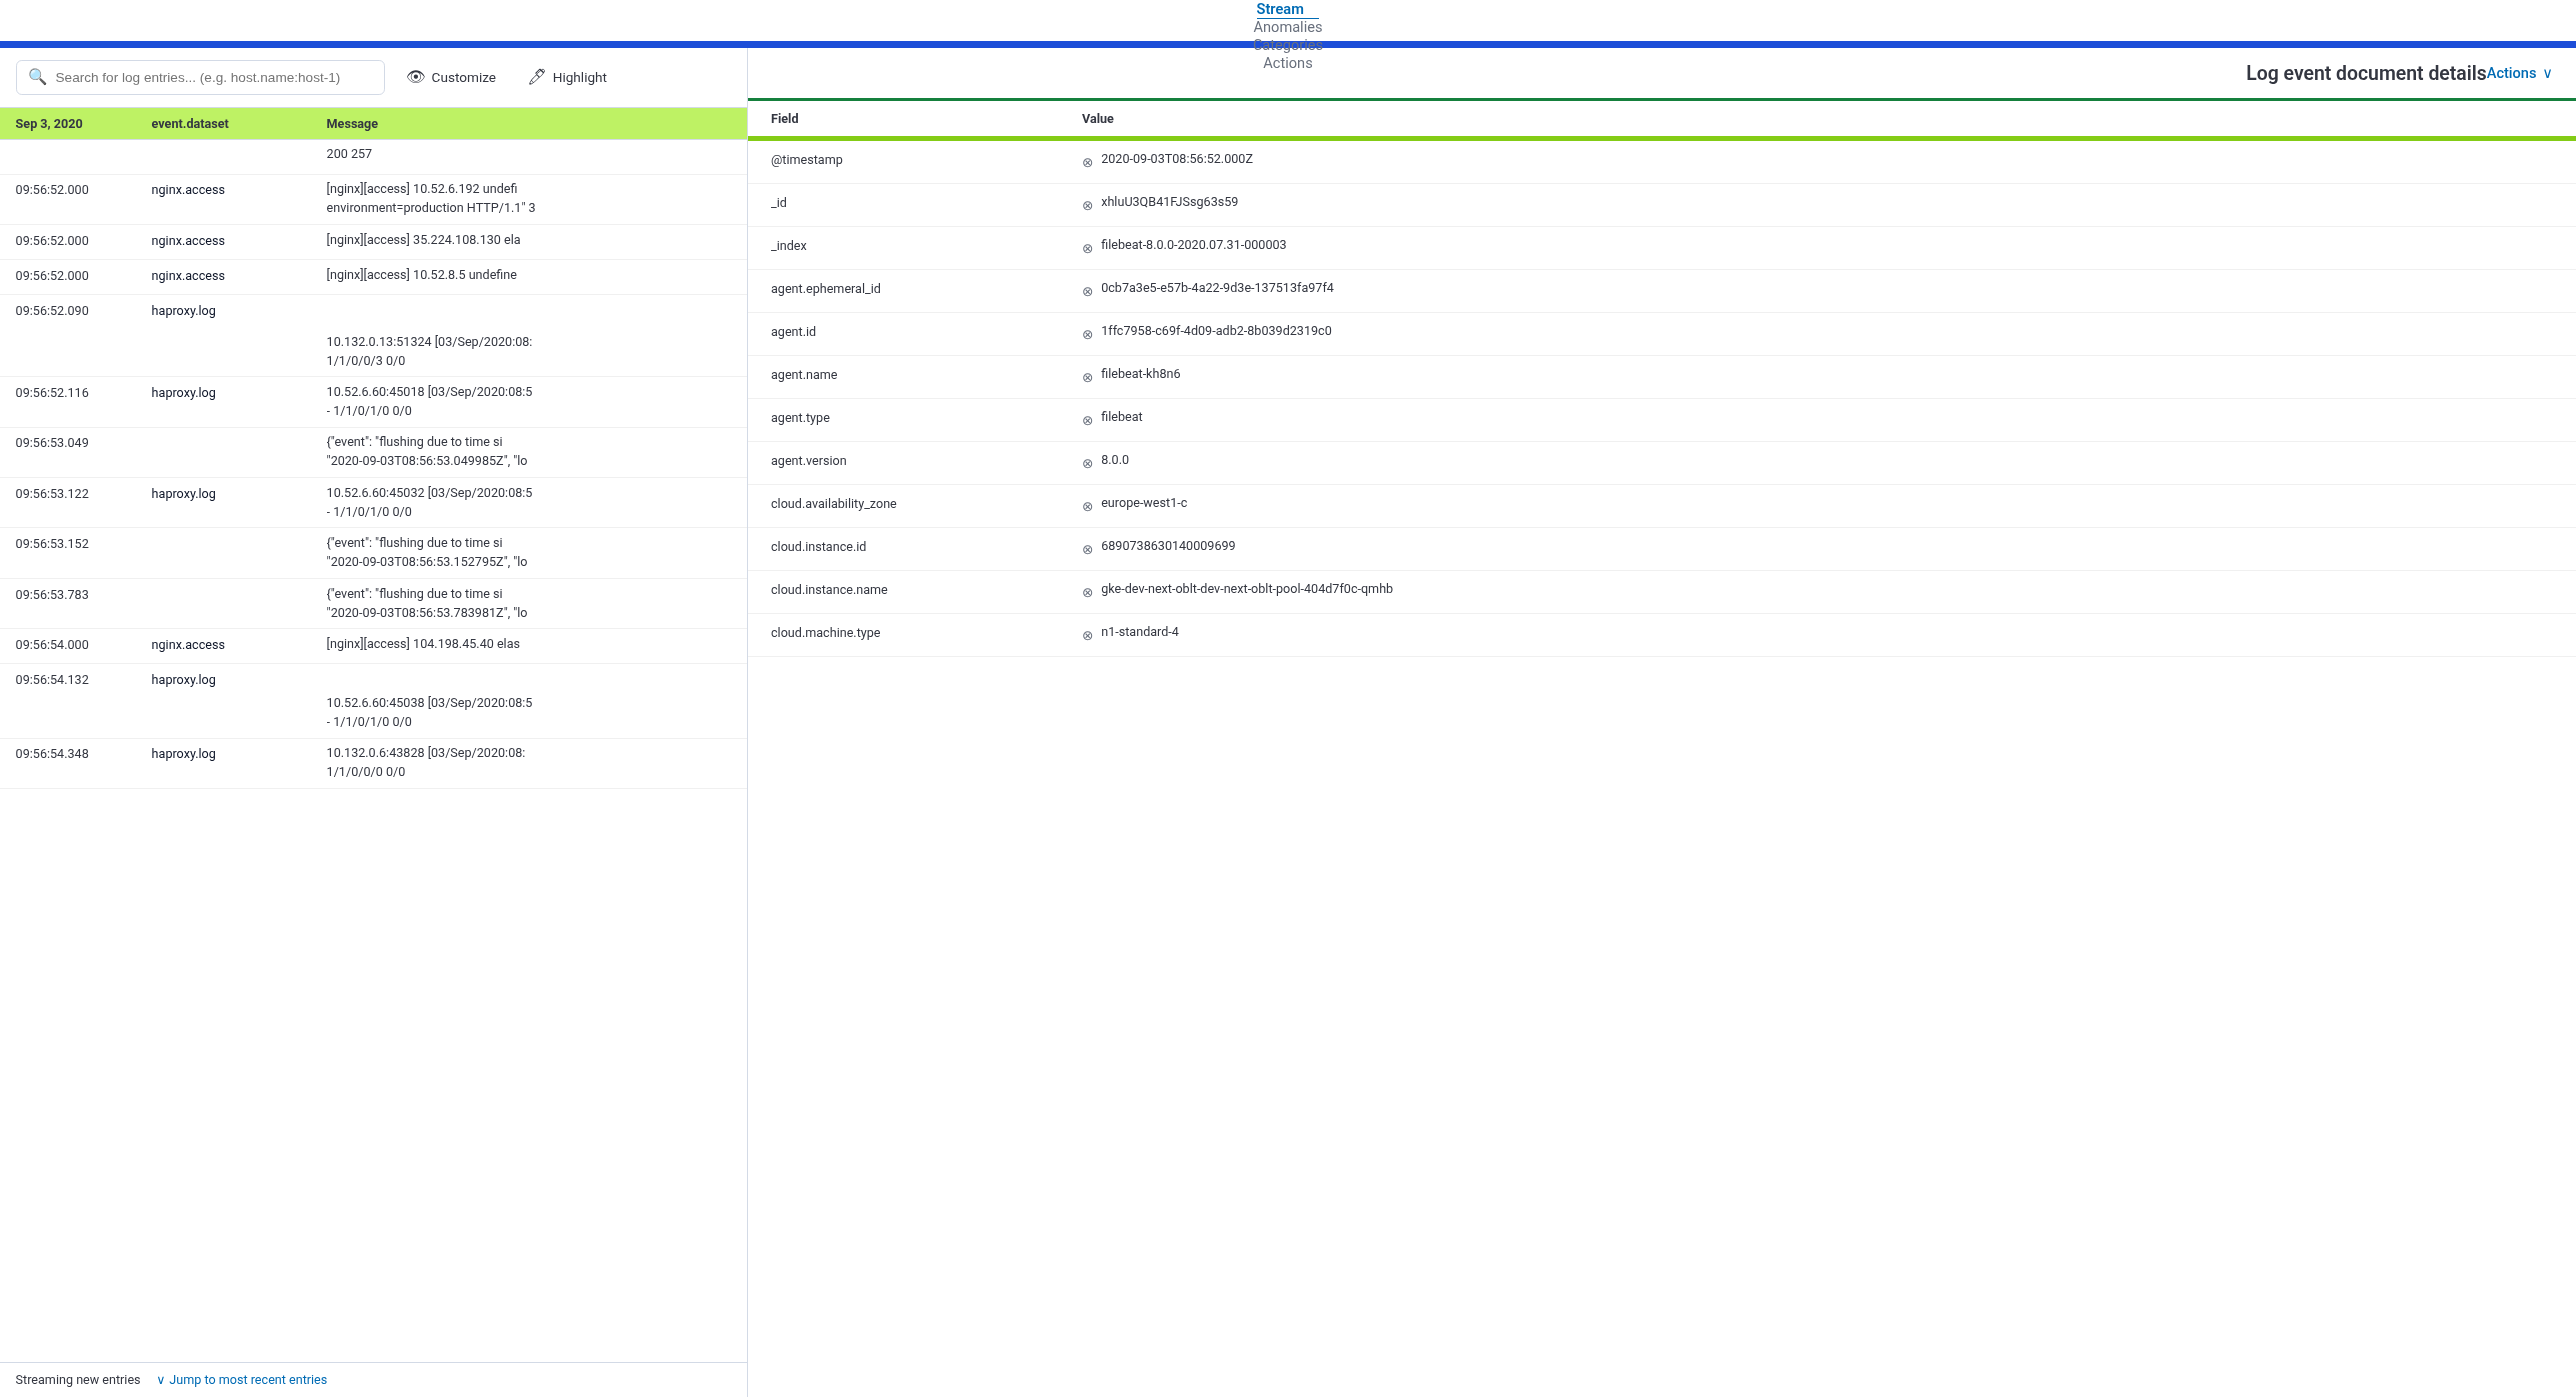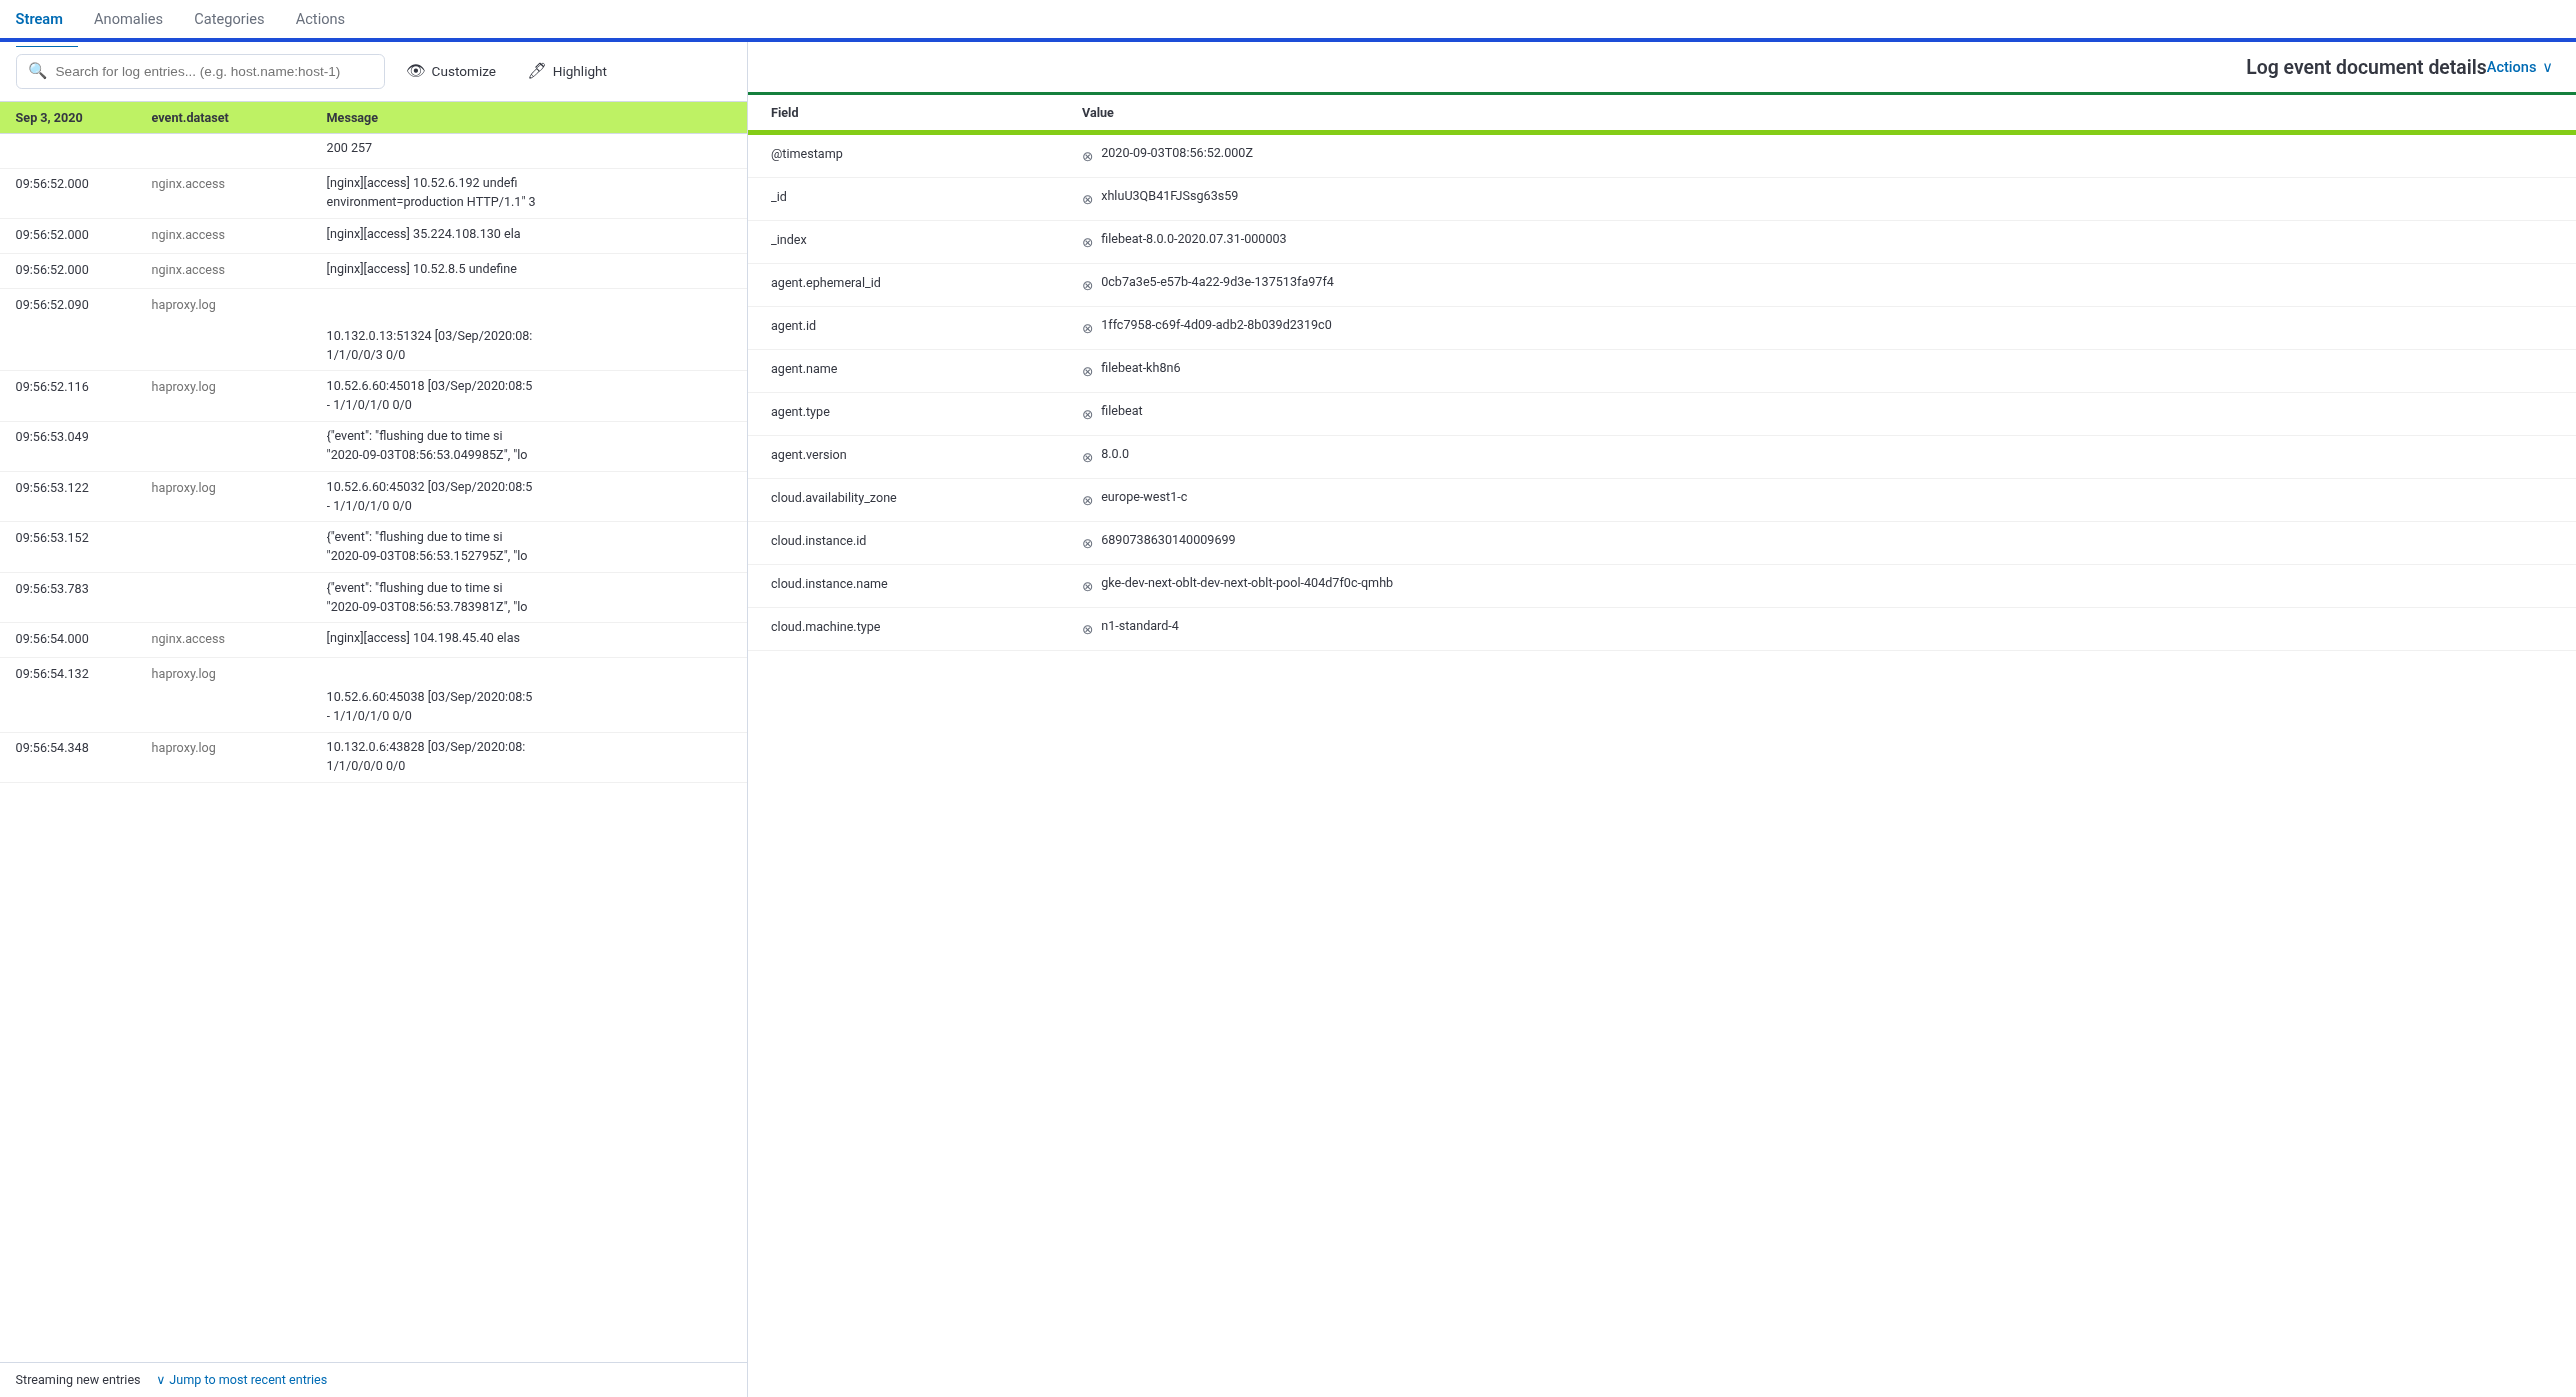--- a/index.html
+++ b/index.html
@@ -2,24 +2,25 @@
 <html><head>
   <meta charset="utf-8">
   <style>
     * { box-sizing: border-box; margin: 0; padding: 0; }
     body { font-family: -apple-system, BlinkMacSystemFont, 'Segoe UI', Roboto, sans-serif; font-size: 13.6px; color: #1a1a2e; background: #fff; display: flex; flex-direction: column; height: 100vh; overflow: hidden; }
 
     
     .top-tabs {
       display: flex;
       align-items: center;
-      border-bottom: 4px solid #1d4ed8;
+      border-bottom: 7px solid #1d4ed8;
       padding: 0 15.6px;
-      height: 42px;
-      flex-shrink: 0;
+      height: 48px;
+      flex-shrink: 0;
+      flex-direction: column;
     }
     .tab {
       padding: 0 15.6px;
       height: 54px;
       display: flex;
       align-items: center;
       font-size: 14.6px;
       color: #69707d;
       cursor: pointer;
       border-bottom: 1.9px solid transparent;
@@ -114,21 +115,21 @@
     .log-row {
       display: grid;
       grid-template-columns: 136px 175px 1fr;
       padding: 5.8px 15.6px;
       border-bottom: 1px solid #f0f0f0;
       min-height: 35px;
       align-items: start;
     }
 
     .log-time { font-size: 12.6px; color: #343741; padding-top: 1.9px; }
-    .log-dataset { font-size: 12.6px; color: #737373; padding-top: 1.9px; }
+    .log-dataset { font-size: 12.6px; color: #0f172a; padding-top: 1.9px; }
     .log-message { font-size: 12.6px; color: #343741; line-height: 1.5; overflow: hidden; }
 
     
     .streaming-footer {
       padding: 9.7px 15.6px;
       border-top: 1px solid #d3dae6;
       display: flex;
       align-items: center;
       gap: 15.6px;
       font-size: 12.6px;

